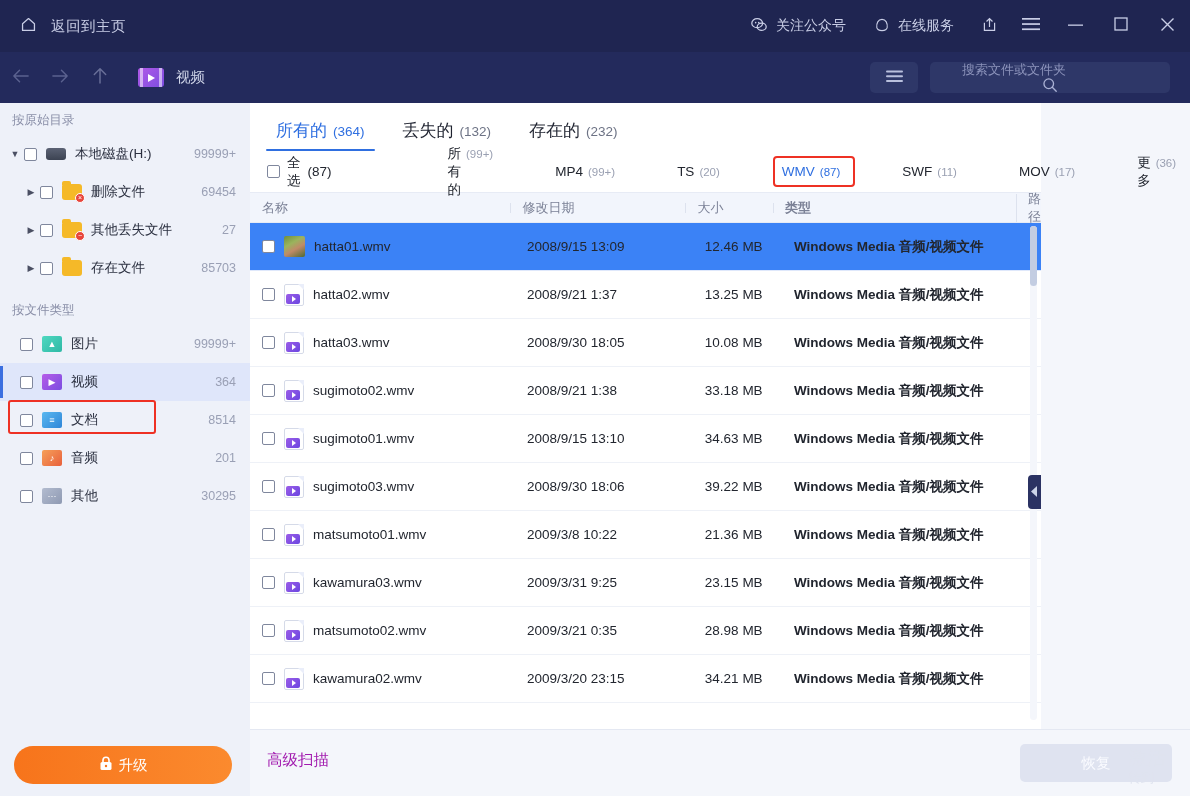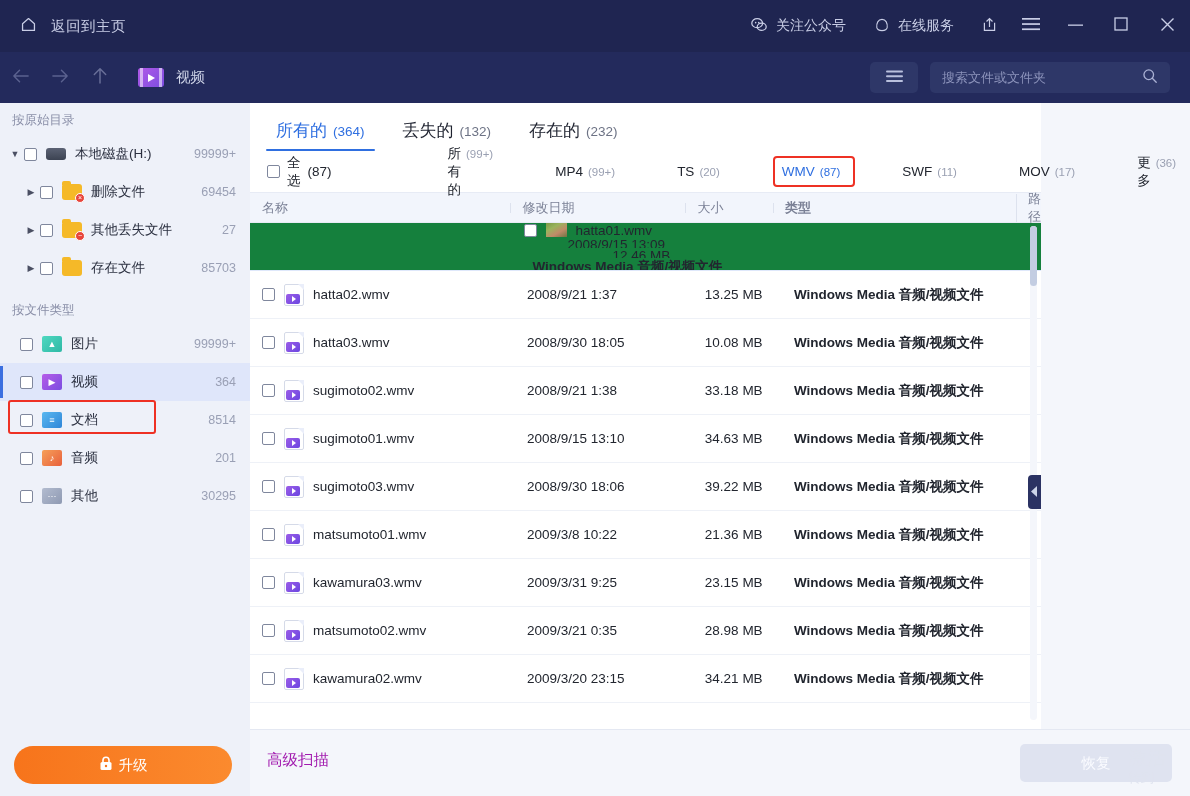--- a/index.html
+++ b/index.html
@@ -65,21 +65,21 @@
     position: relative; z-index: 2;
   }
   .crumb-label { color: #cfd4e8; font-size: 14.5px; margin-left: 12px; }
   .nav-right { margin-left: auto; display: flex; align-items: center; margin-right: 20px; gap: 12px; }
   .menu-square {
     width: 48px; height: 31px; border-radius: 5px; background: #2e3768;
     display: flex; align-items: center; justify-content: center; cursor: pointer;
   }
   .searchbox {
     width: 240px; height: 31px; border-radius: 5px; background: #2e3768;
-    display: flex; align-items: center; padding: 0 12px; cursor: text;
+    display: flex; align-items: center; padding: 0 12px; cursor: text; flex-direction: column;
   }
   .searchbox input {
     flex: 1; background: transparent; border: 0; outline: none;
     color: #cfd4e8; font-size: 13px; font-family: inherit;
   }
   .searchbox input::placeholder { color: #8c93bb; }
 
   
   .sidebar {
     position: absolute; top: 103px; left: 0; width: 250px; height: 693px;
@@ -199,21 +199,21 @@
   .c-size { width: 90px; }
   .c-type { width: 250px; font-weight: bold; }
   .c-path { flex: 1; }
 
   .rows { position: relative; height: 497px; overflow: hidden; }
   .row {
     display: flex; align-items: center; height: 48px;
     font-size: 13.5px; color: #22262f; cursor: pointer;
     border-bottom: 1px solid #eef1f7;
   }
-  .row.sel { background: #15803d; border-bottom-color: #dfe8fb; flex-direction: column; }
+  .row.sel { background: #3b82f6; border-bottom-color: #dfe8fb; }
   .cell { padding-left: 12px; overflow: hidden; white-space: nowrap; }
   .cell.c-name { display: flex; align-items: center; gap: 9px; }
   .fcb {
     width: 13px; height: 13px; border: 1.4px solid #7f879d; border-radius: 2px;
     background: #fff; flex: none;
   }
   .fthumb {
     width: 21px; height: 21px; flex: none; border-radius: 2px;
     background: linear-gradient(150deg,#6f8f3e 0%,#9ab45d 35%,#c08a68 60%,#4e6b33 100%);
   }

